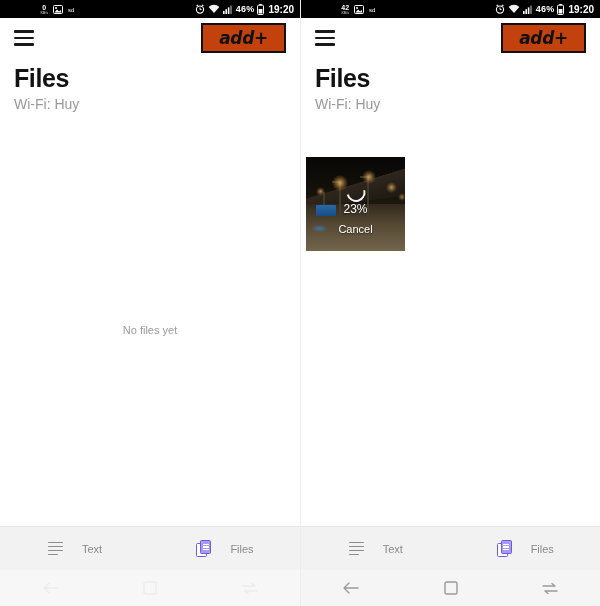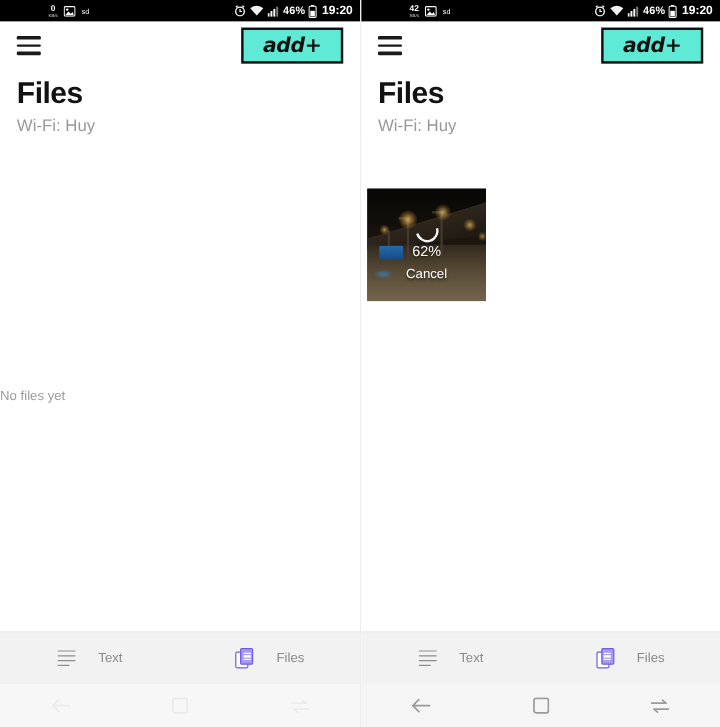--- a/index.html
+++ b/index.html
@@ -38,38 +38,38 @@
   
   .appbar {
     height: 40px; flex: none;
     display: flex; align-items: center;
     padding: 0 14px; background: #ffffff;
   }
   .hamburger { width: 20px; display: flex; flex-direction: column; gap: 4px; cursor: pointer; }
   .hamburger span { display: block; height: 2.5px; background: #1a1a1a; border-radius: 1px; }
   .logo-box {
     margin-left: auto; border: 2px solid #111111;
-    padding: 3px 16px; background: #5eead4;
+    padding: 3px 16px; background: #c2410c;
   }
   .logo-text {
     font-family: "DejaVu Sans", sans-serif;
     font-style: italic; font-weight: bold;
     font-size: 17px; color: #111111; letter-spacing: -.3px;
   }
 
   
   .titlewrap { padding: 6px 14px 0; flex: none; }
   .page-title { font-size: 25px; font-weight: bold; color: #121212; letter-spacing: -.4px; }
   .page-sub { font-size: 14px; color: #999999; margin-top: 3px; }
 
   
   .content { flex: 1; position: relative; background: #ffffff; }
   .empty-msg {
     position: absolute; left: 0; right: 0; top: 212px;
-    font-size: 11px; color: #9b9b9b;
+    text-align: center; font-size: 11px; color: #9b9b9b;
   }
 
   
   .upload-card {
     position: absolute; left: 5px; top: 45px;
     width: 99px; height: 94px; overflow: hidden;
   }
   .thumb { position: absolute; inset: 0; background: #0d0b08; }
   .sky {
     position: absolute; left: 0; right: 0; top: 0; height: 52%;
@@ -377,21 +377,21 @@
           <div class="glow g1"></div>
             <div class="glow g2"></div>
             <div class="glow g3"></div>
           <div class="glow g4"></div>
             <div class="glow g5"></div>
           <div class="blue-sign"></div>
           <div class="blue-car"></div>
           <div class="shade"></div>
         </div>
         <div class="spinner"></div>
-        <div class="pct">62%</div>
+        <div class="pct">23%</div>
         <div class="cancel">Cancel</div>
       </div>
     </div>
 
     <div class="tabbar">
       <div class="tab">
         <span class="icon-text">
             <i></i>
             <i></i>
             <i></i>

